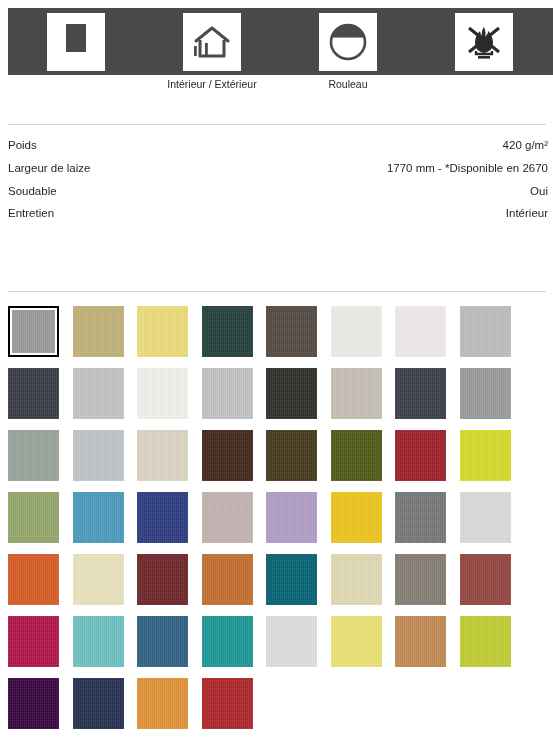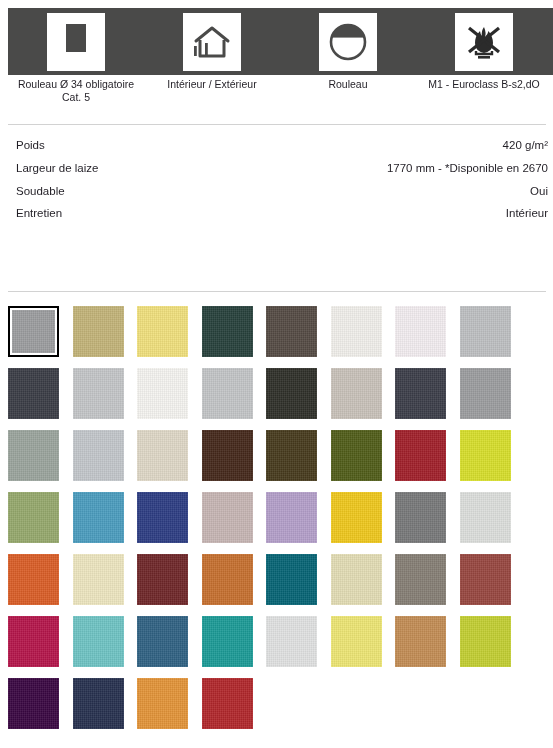--- a/index.html
+++ b/index.html
@@ -96,21 +96,20 @@
     left: 8px;
     top: 134px;
     width: 540px;
   }
   .spec-row {
     position: relative;
     height: 22.8px;
     line-height: 22.8px;
     font-size: 11.5px;
     color: #221f26;
-    margin-left: 8px;
   }
   .spec-label {
     position: absolute;
     left: 0;
     top: 0;
     white-space: nowrap;
   }
   .spec-value {
     position: absolute;
     right: 0;
@@ -226,25 +225,22 @@
             <line x1="36" y1="7" x2="6" y2="31" stroke="#2b2b2b" stroke-width="3.2"></line>
           </svg>
         </span>
       </div>
     </div>
 
   </div>
 </div>
 
 <div class="picto-captions">
-  <div class="picto-caption c0" style="white-space:pre-line;">Rouleau Ø 34 obligatoire
-Cat. 5</div>
   <div class="picto-caption c1" style="white-space:pre-line;">Intérieur / Extérieur</div>
   <div class="picto-caption c2" style="white-space:pre-line;">Rouleau</div>
-  <div class="picto-caption c3" style="white-space:pre-line;">M1 - Euroclass B-s2,dO</div>
 </div>
 
 <div class="rule top-rule"></div>
 <div class="rule mid-rule"></div>
 
 <div class="spec-table">
   <div class="spec-row">
     <span class="spec-label">Poids</span>
     <span class="spec-value">420 g/m²</span>
   </div>

